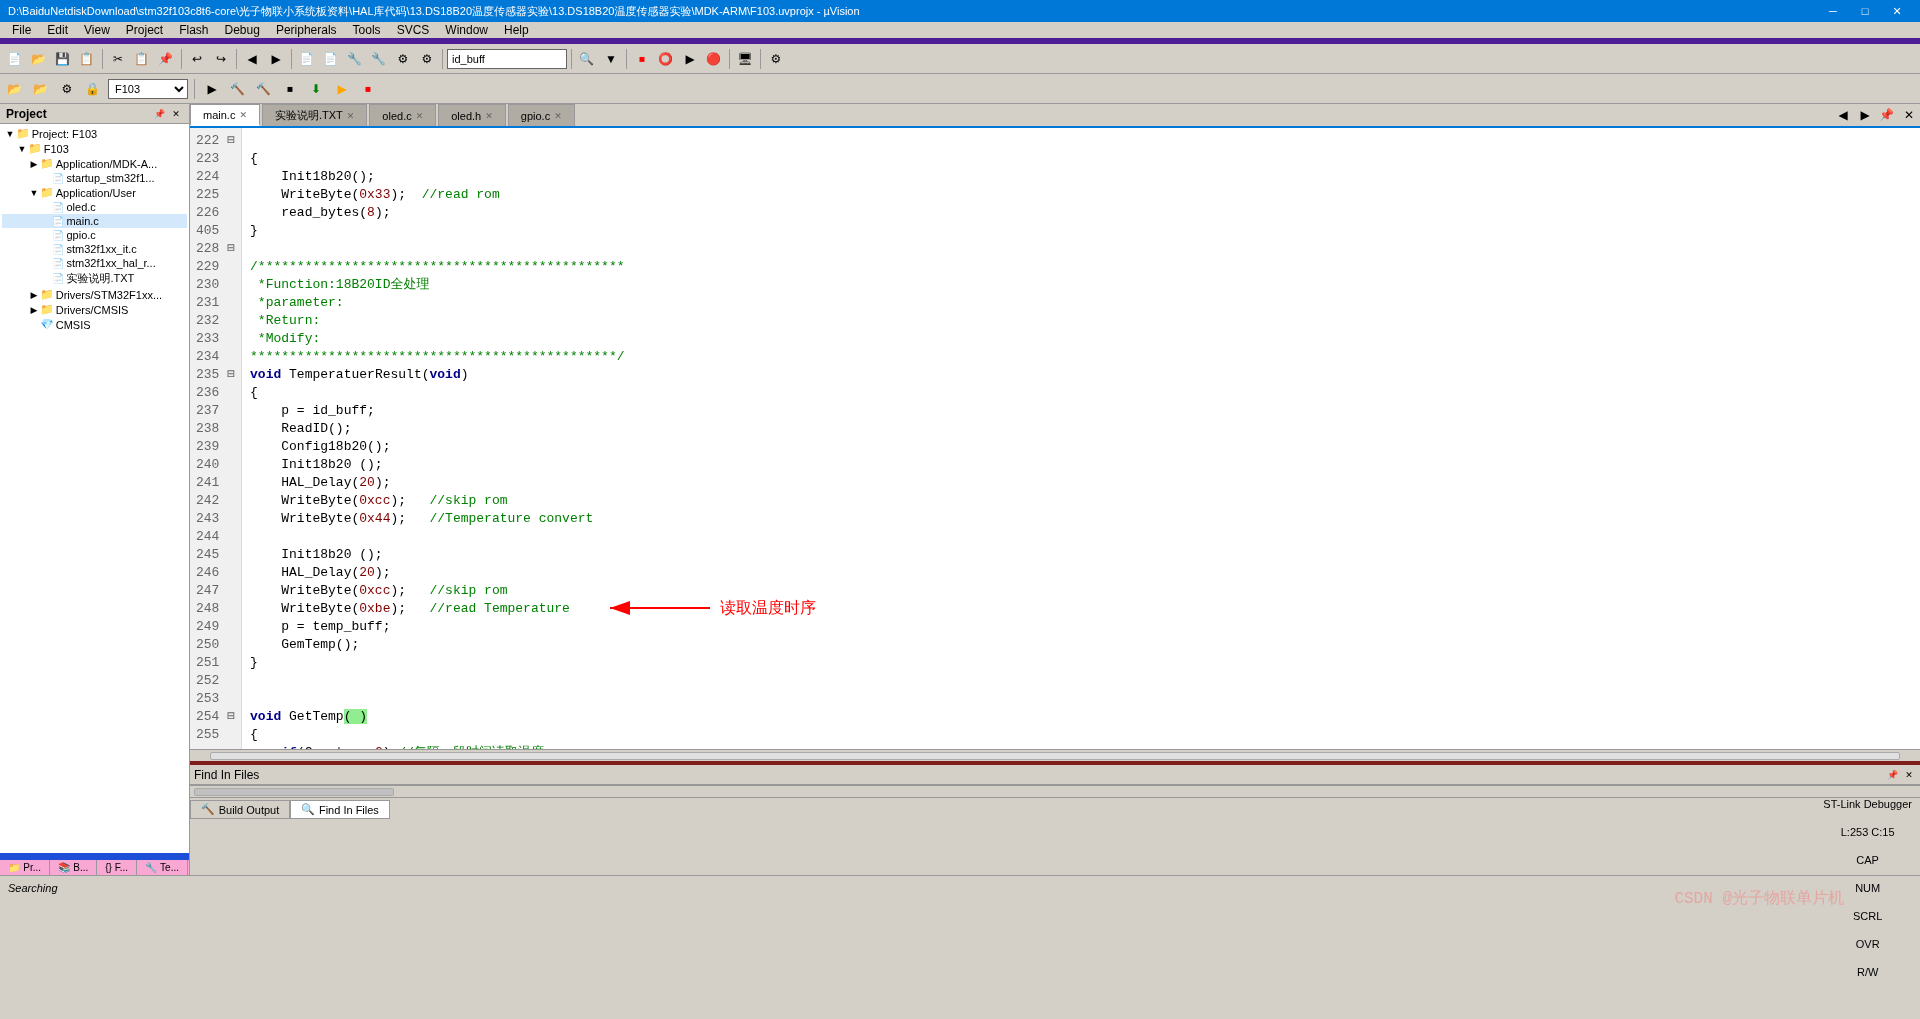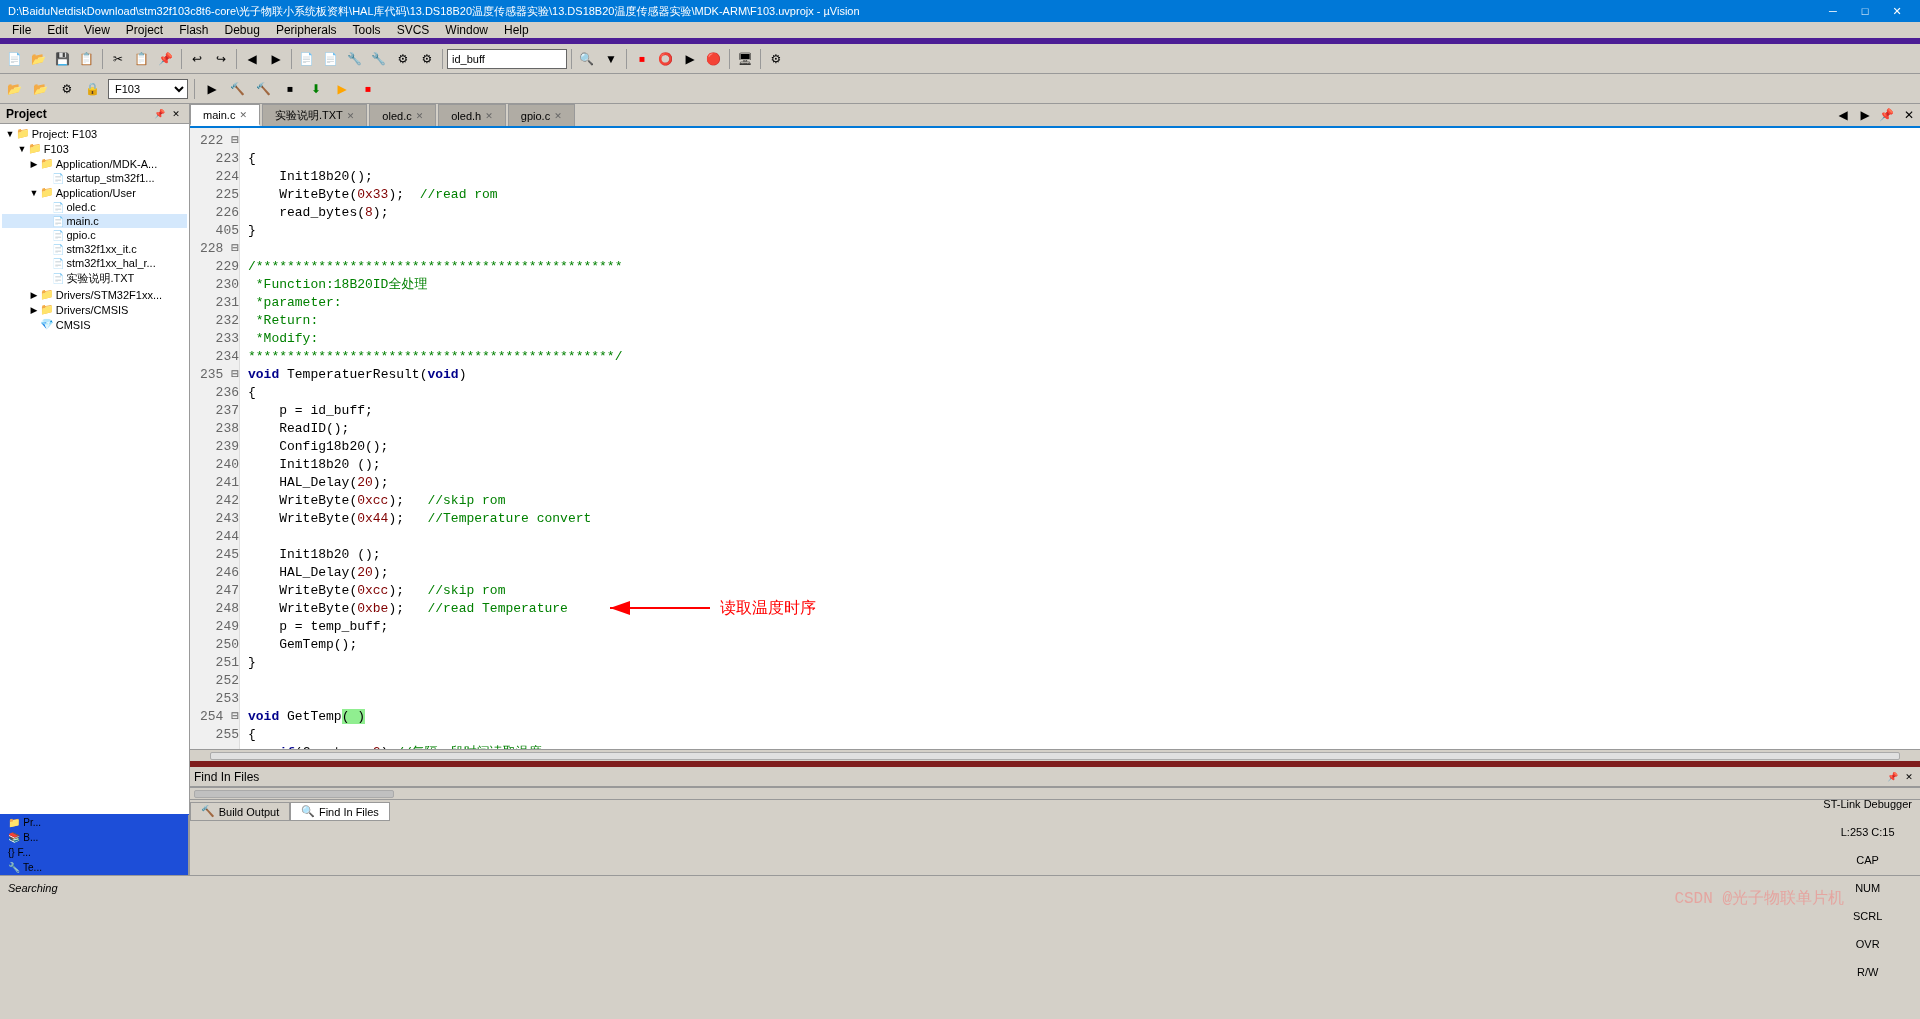--- a/index.html
+++ b/index.html
@@ -36,21 +36,21 @@
     
     
     #tab-bar { background: #d4d0c8; height: 24px; display: flex; align-items: flex-end; border-bottom: 2px solid #0078d7; }
     .tab { height: 22px; padding: 0 12px; background: #b0aca4; border: 1px solid #999; border-bottom: none; cursor: pointer; font-family: Arial, sans-serif; font-size: 11px; display: flex; align-items: center; gap: 4px; margin-right: 2px; }
     .tab.active { background: white; border-bottom: 2px solid white; }
     .tab .tab-close { font-size: 9px; color: #666; }
     
     
     #editor { flex: 1; background: white; overflow: auto; position: relative; }
     #code-content { display: flex; font-family: 'Courier New', monospace; font-size: 13px; }
-    #line-numbers { background: #f0f0f0; padding: 4px 0; text-align: right; color: #666; border-right: 1px solid #ddd; min-width: 50px; line-height: 18px; user-select: none; }
+    #line-numbers { background: #f0f0f0; padding: 4px 6px; color: #666; border-right: 1px solid #ddd; min-width: 50px; line-height: 18px; user-select: none; }
     #code-lines { padding: 4px 8px; line-height: 18px; white-space: pre; flex: 1; }
     
     
     #bottom-tabs { height: 24px; background: #d4d0c8; border-top: 1px solid #999; display: flex; align-items: center; }
     .bottom-tab { padding: 2px 10px; font-family: Arial, sans-serif; font-size: 11px; cursor: pointer; border: 1px solid #999; background: #d4d0c8; display: flex; align-items: center; gap: 4px; }
     .bottom-tab.active { background: white; }
     #find-content { flex: 1; overflow: auto; padding: 4px 8px; font-family: 'Courier New', monospace; font-size: 12px; }
     #find-scrollbar { height: 12px; background: #d4d0c8; border-top: 1px solid #999; }
     
     
@@ -64,24 +64,24 @@
     .num { color: #800000; }
     
     
     ::-webkit-scrollbar { width: 12px; height: 12px; }
     ::-webkit-scrollbar-track { background: #d4d0c8; }
     ::-webkit-scrollbar-thumb { background: #a0a0a0; border: 1px solid #666; }
     
     .fold-icon { color: #666; cursor: pointer; }
     
     
-    #bottom-area { height: 114px; border-top: 6px solid #7f1d1d; }
+    #bottom-area { height: 114px; border-top: 4px solid #7f1d1d; }
     #bottom-panel-header { background: #d4d0c8; height: 20px; display: flex; align-items: center; justify-content: space-between; padding: 0 4px; border-bottom: 1px solid #999; font-family: Arial, sans-serif; font-size: 12px; }
     
-    .project-tabs { display: flex; border-top: 1px solid #1d4ed8; background: #1d4ed8; flex-direction: column; }
+    .project-tabs { display: flex; border-top: 7px solid #1d4ed8; background: #f9a8d4; }
     .project-tab { padding: 2px 8px; font-size: 11px; font-family: Arial, sans-serif; cursor: pointer; border-right: 1px solid #999; display: flex; align-items: center; gap: 3px; }
     
     #right-panel { display: flex; flex-direction: column; flex: 1; }
     
     
     #watermark { position: absolute; bottom: 110px; right: 76px; color: rgba(255,100,100,0.4); font-size: 16px; font-family: Liberation Mono, monospace; pointer-events: none; z-index: 10; }
   </style>
 </head>
 <body>
 

